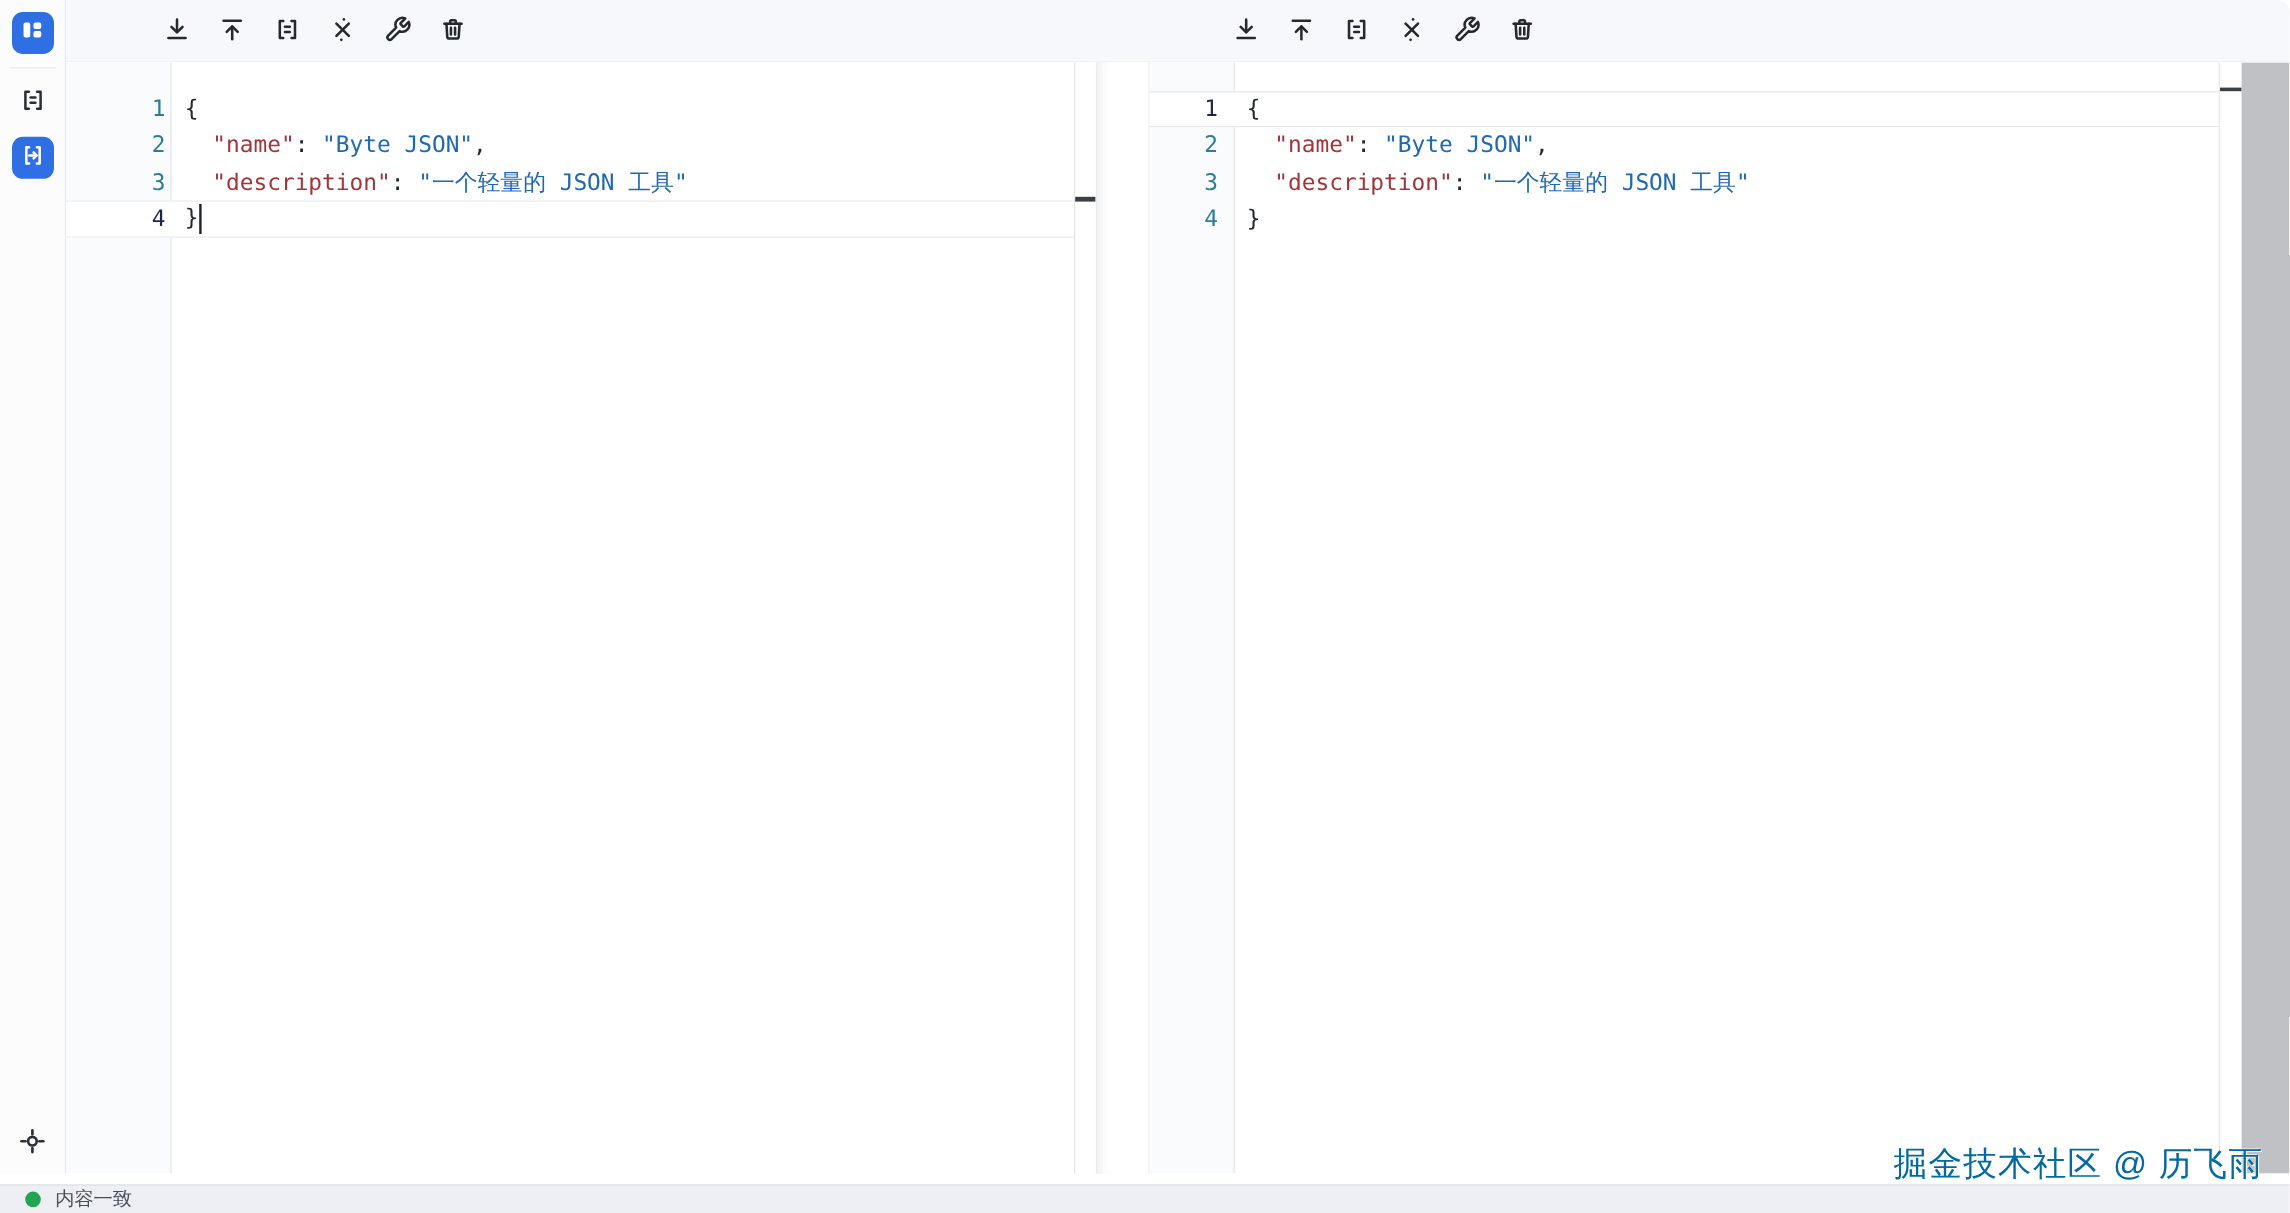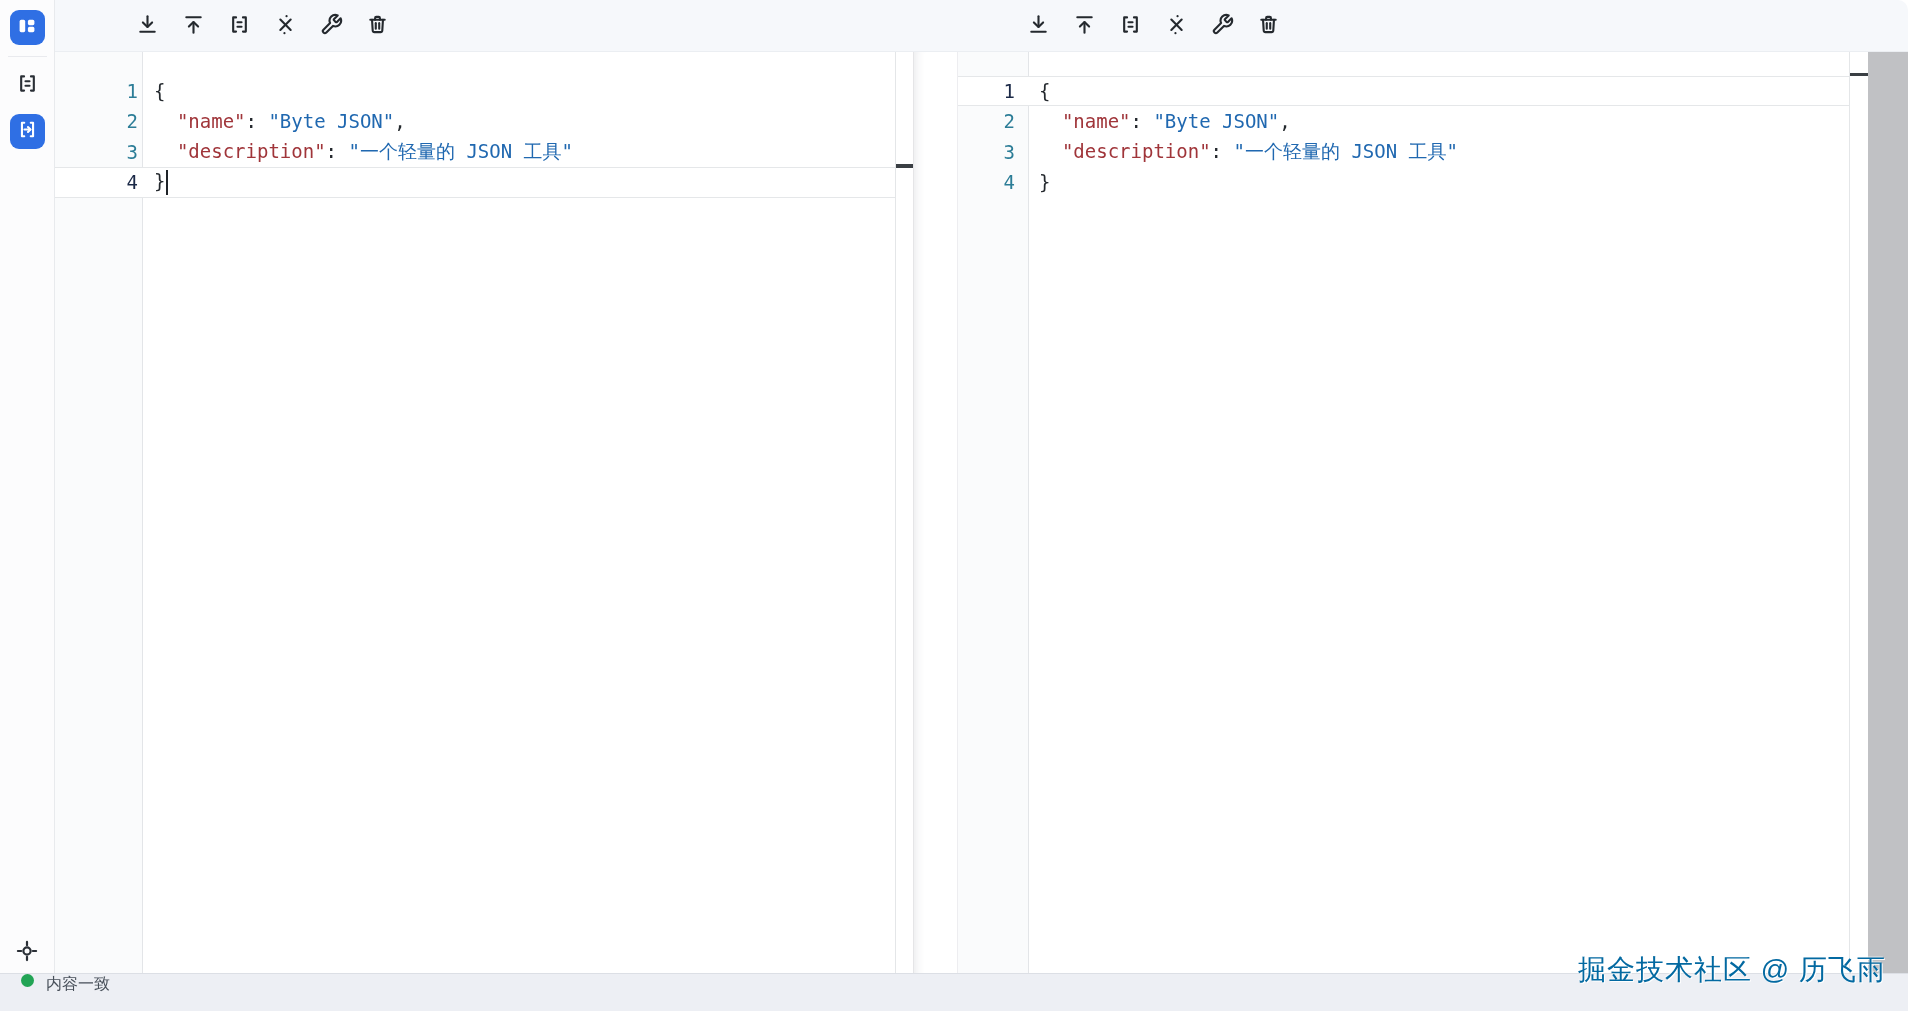--- a/index.html
+++ b/index.html
@@ -1,22 +1,22 @@
 <!DOCTYPE html>
 <html style="--accent: #2f6fe4; --key: #a0353a; --str: #2068b0; --punct: #24292e; --lnum: #2c7d97; --lnum-active: #1b2947; --status-green: #22a455;"><head>
 <meta charset="utf-8">
 <style>
   * { margin:0; padding:0; box-sizing:border-box; }
   html,body { width:1908px; height:1011px; overflow:hidden; background:#fff;
               font-family:"Liberation Sans","DejaVu Sans",sans-serif; }
   .app { position:relative; width:1908px; height:1011px; display:flex; flex-direction:column; }
 
   
-  .statusbar { position:absolute; left:0; right:0; bottom:0; height:38px; background:#edeff4;
-               border-top:1px solid #dcdfe5; display:flex; padding-left:21px; z-index:5; }
+  .statusbar { position:absolute; left:0; right:0; bottom:0; height:24px; background:#edeff4;
+               border-top:1px solid #dcdfe5; display:flex; align-items:center; padding-left:21px; z-index:5; }
   .status-dot { width:13px; height:13px; border-radius:50%; background:var(--status-green,#22a455); }
   .status-text { margin-left:12px; font-size:16px; color:#474f59; }
 
   
   .main { position:absolute; left:0; top:0; right:0; bottom:33px; display:flex; }
 
   
   .sidebar { width:55px; background:#fcfcfd; border-right:1px solid #e8eaed; display:flex;
              flex-direction:column; align-items:center; position:relative; }
   .logo-btn { width:35px; height:35px; margin-top:10px; border-radius:9px; background:var(--accent,#2f6fe4);

